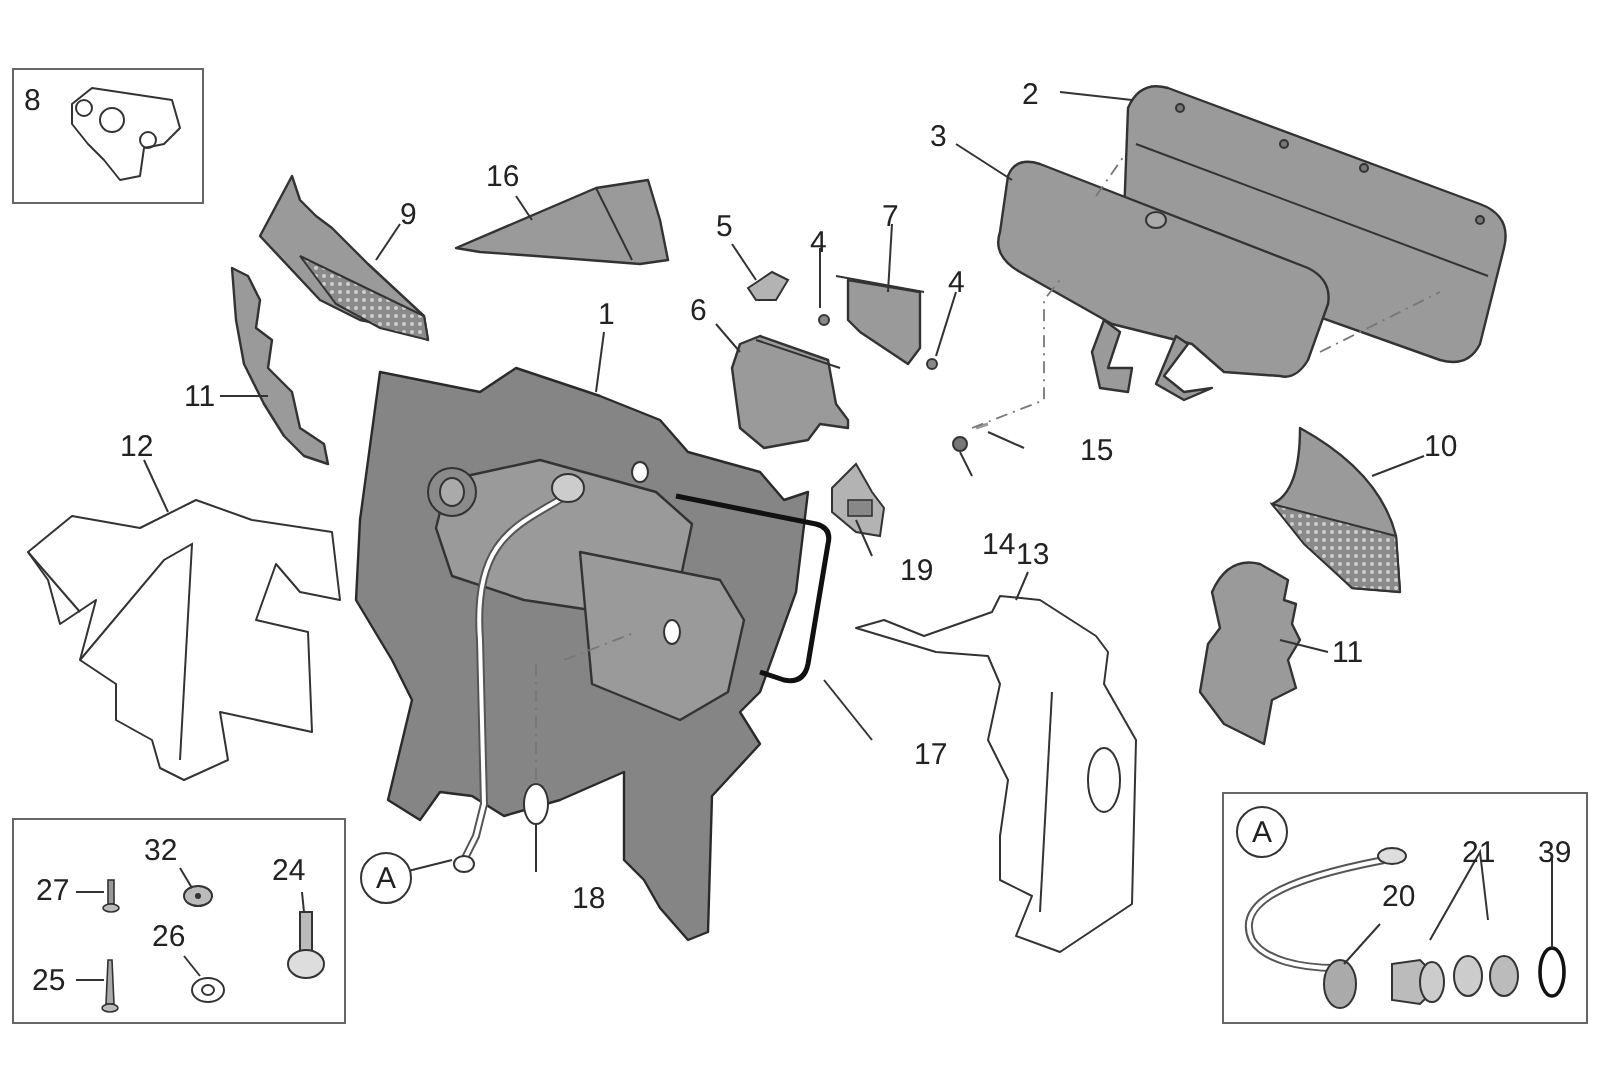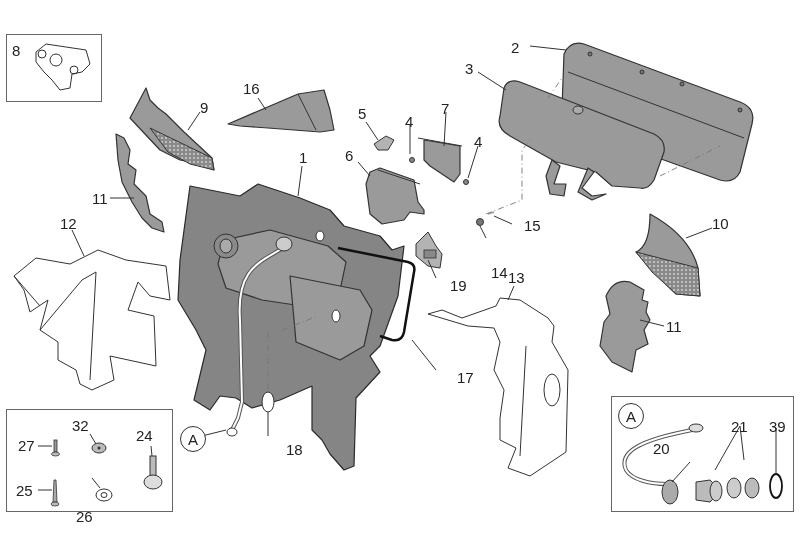--- a/index.html
+++ b/index.html
@@ -227,25 +227,25 @@
 <span class="callout" style="left:345px;top:148px;">6</span>
 <span class="callout" style="left:441px;top:101px;">7</span>
 <span class="callout" style="left:12px;top:43px;">8</span>
 <span class="callout" style="left:200px;top:100px;">9</span>
 <span class="callout" style="left:712px;top:216px;">10</span>
 <span class="callout" style="left:92px;top:191px;">11</span>
 <span class="callout" style="left:666px;top:319px;">11</span>
 <span class="callout" style="left:60px;top:216px;">12</span>
 <span class="callout" style="left:508px;top:270px;">13</span>
 <span class="callout" style="left:491px;top:241px;margin-top:24px;">14</span>
-<span class="callout" style="left:524px;top:218px;text-align:right;">15</span>
+<span class="callout" style="left:540px;top:218px;text-align:right;">15</span>
 <span class="callout" style="left:243px;top:81px;text-align:center;">16</span>
 <span class="callout" style="left:416px;top:370px;margin-left:41px;">17</span>
 <span class="callout" style="left:259px;top:442px;margin-left:27px;">18</span>
 <span class="callout" style="left:450px;top:278px;">19</span>
-<span class="callout" style="left:653px;top:441px;">20</span>
+<span class="callout" style="left:691px;top:441px;">20</span>
 <span class="callout" style="left:731px;top:419px;">21</span>
 <span class="callout" style="left:769px;top:419px;">39</span>
 <span class="callout" style="left:72px;top:418px;">32</span>
 <span class="callout" style="left:136px;top:428px;">24</span>
 <span class="callout" style="left:16px;top:483px;">25</span>
-<span class="callout" style="left:76px;top:461px;margin-top:48px;">26</span>
+<span class="callout" style="left:76px;top:461px;">26</span>
 <span class="callout" style="left:18px;top:438px;">27</span>
 
 </body></html>

